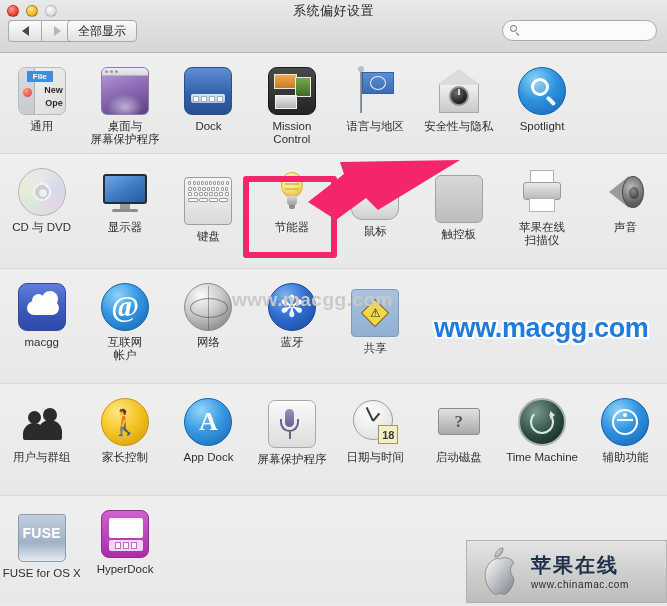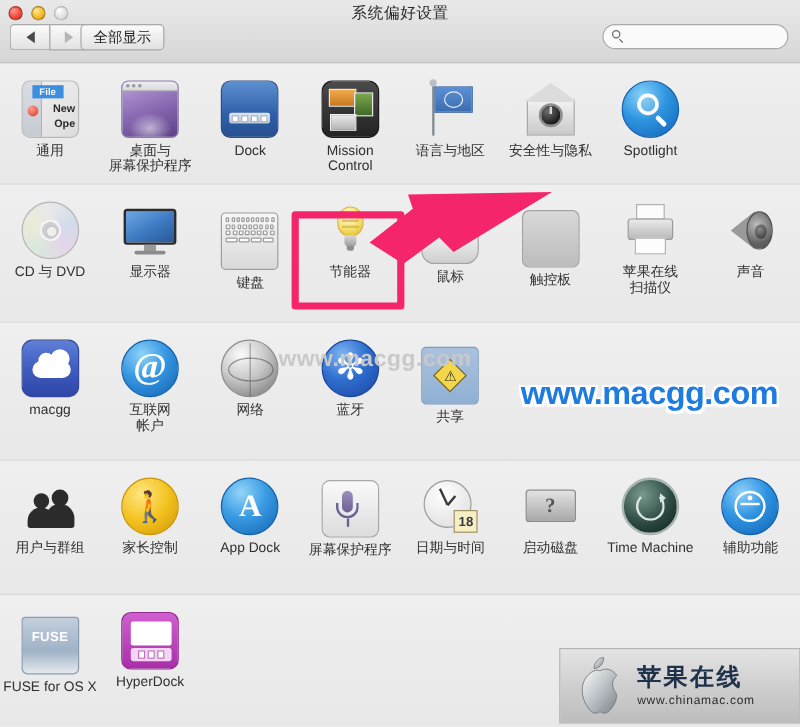--- a/index.html
+++ b/index.html
@@ -872,21 +872,21 @@
     width: 30px; height: 40px;
     margin-top: 4px;
     background: linear-gradient(to bottom,#c2cfdd 0%,#9fb2c6 60%,#e6eaee 100%);
     border: 1px solid #8c9cb0;
     border-radius: 3px 3px 5px 5px;
     box-sizing: border-box;
     display:flex; align-items:flex-start; justify-content:center;
     padding-top: 10px;
   }
   .ic-fuse span {
-    font-size: 11px; font-weight: bold; color: #ffffff;
+    font-size: 14px; font-weight: bold; color: #ffffff;
     letter-spacing: 0.3px;
   }
 
   .ic-hyperdock {
     background: linear-gradient(to bottom,#d05fd0,#a82ea8);
     border: 1px solid #922a92;
     border-radius: 8px;
     box-sizing: border-box;
   }
   .ic-hyperdock .hwin {

